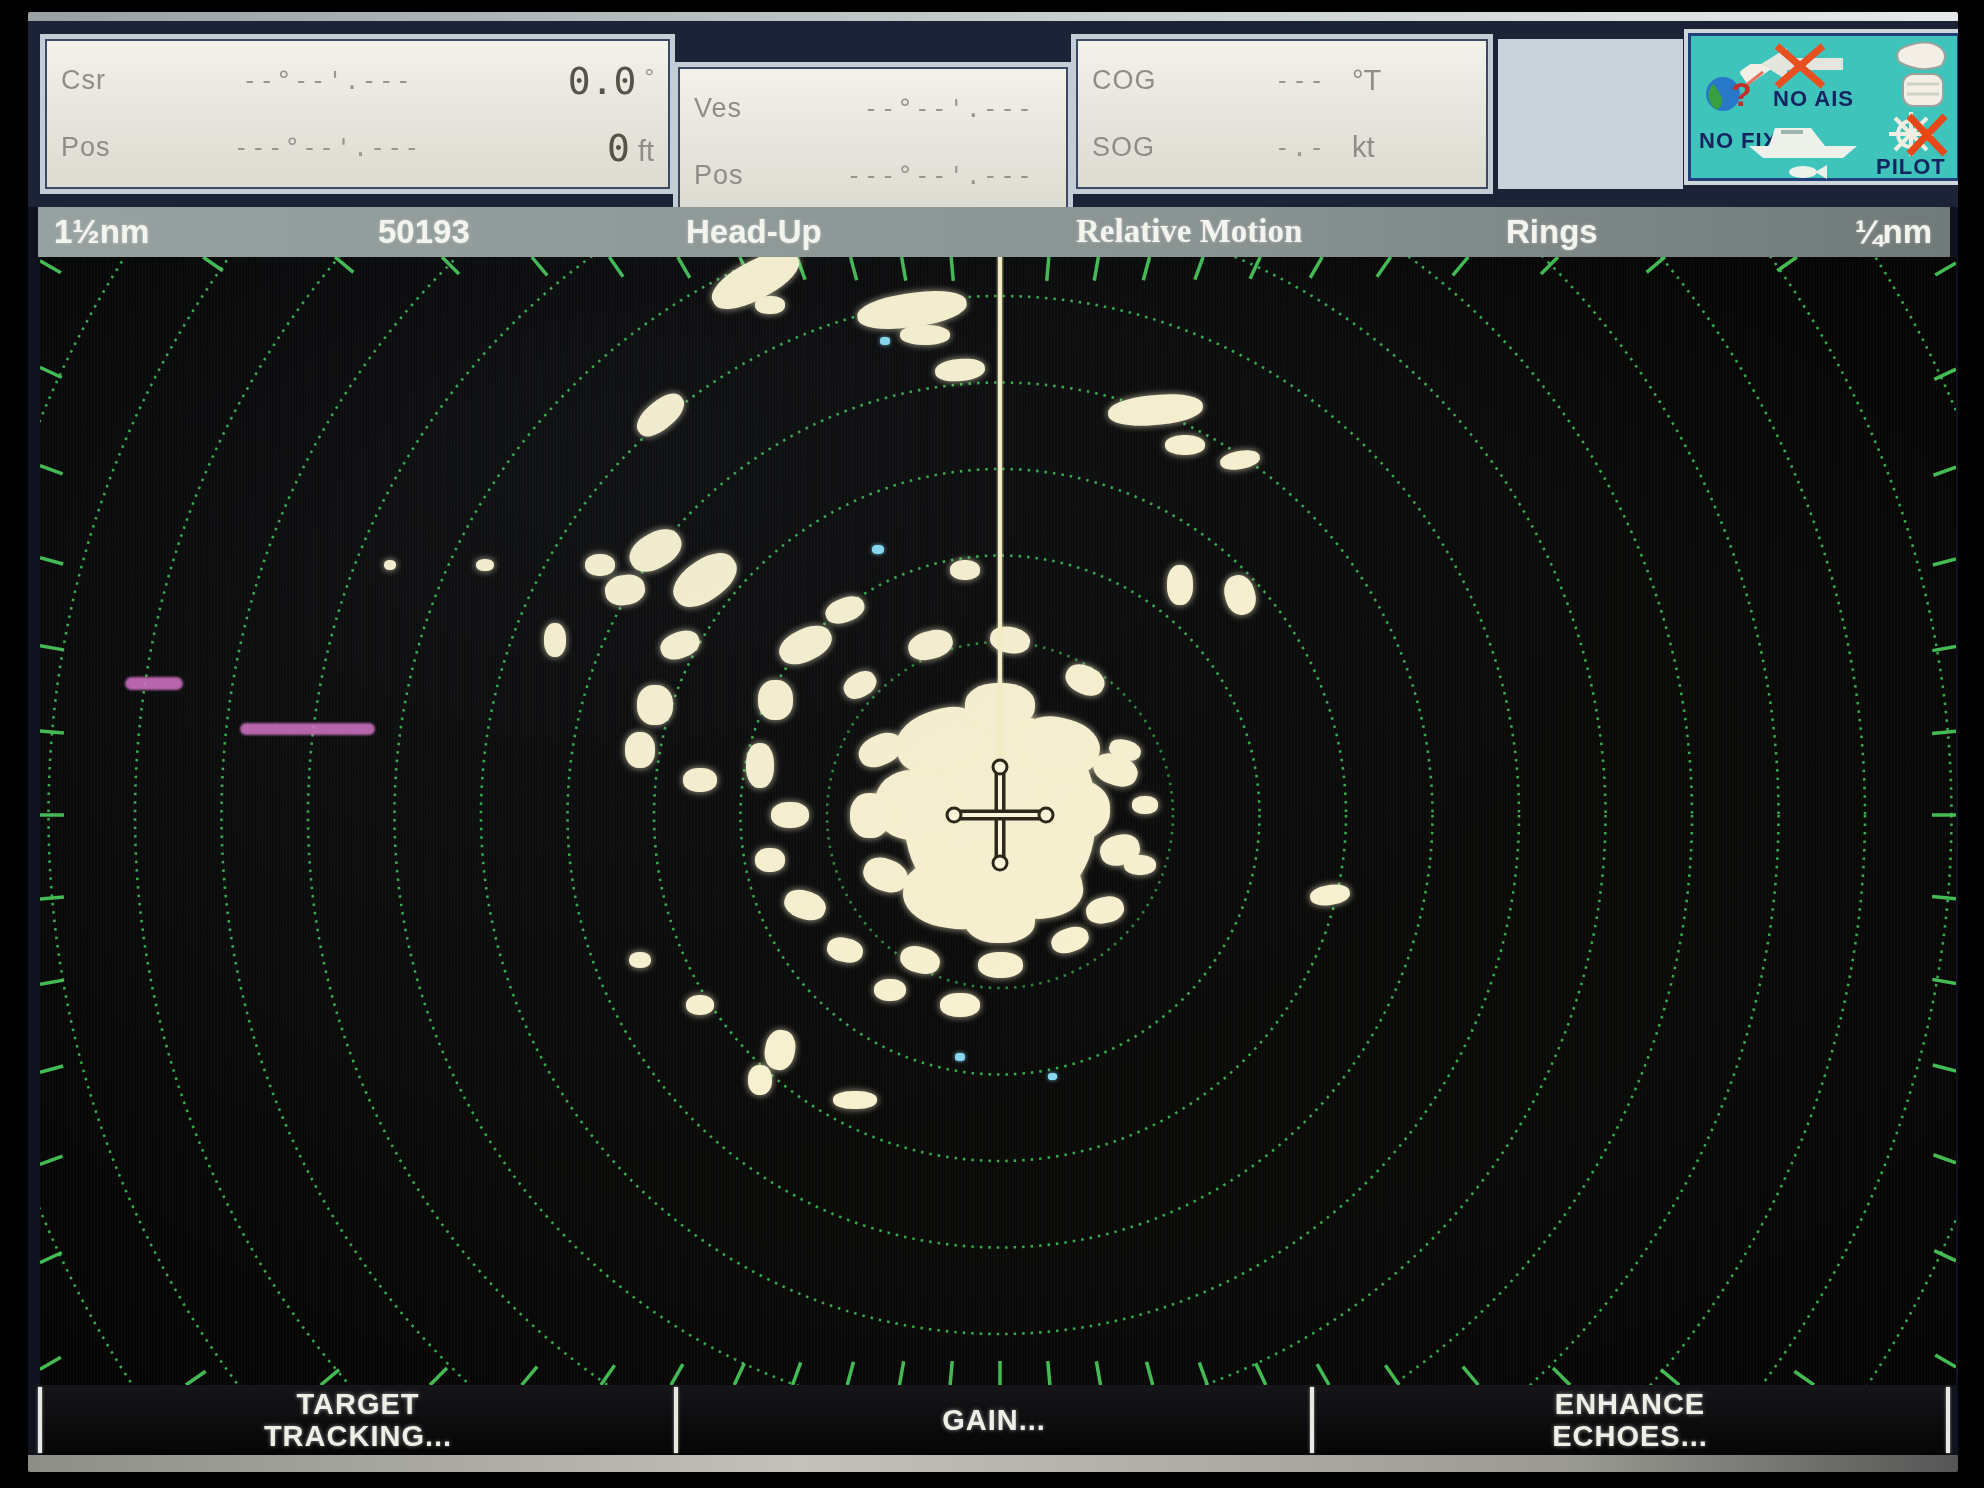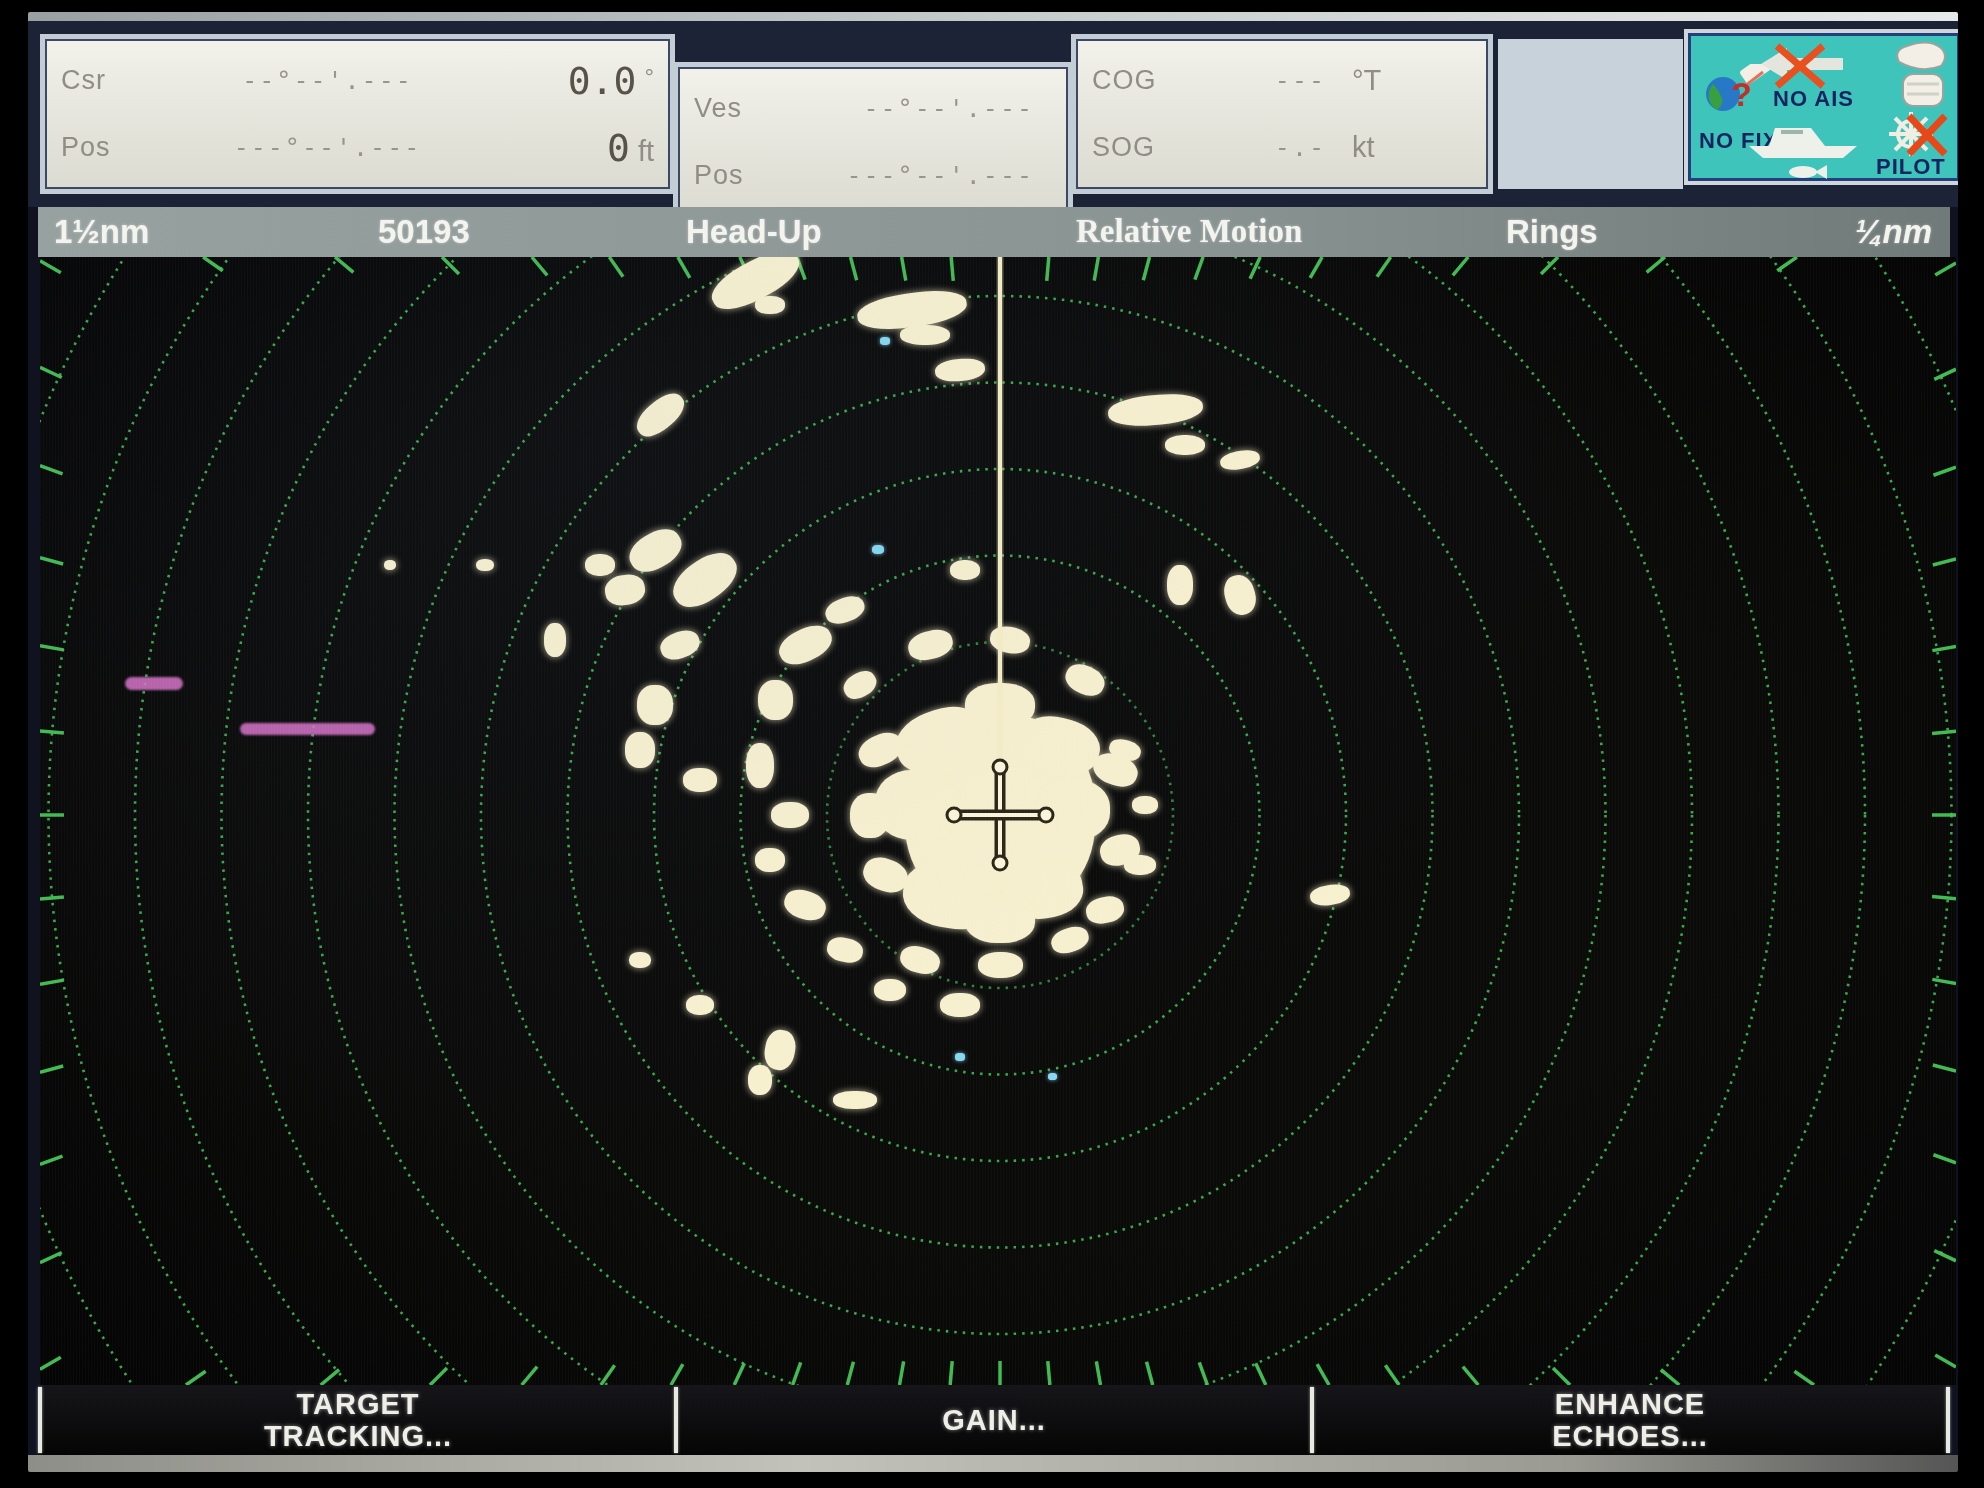--- a/index.html
+++ b/index.html
@@ -162,21 +162,21 @@
       </svg>
     </div>
   </div>
 
   <div class="statusbar">
     <span style="left:16px;">1½nm</span>
     <span style="left:340px;">50193</span>
     <span style="left:648px;">Head-Up</span>
     <span style="left:1038px;font-family:Liberation Serif, serif;">Relative Motion</span>
     <span style="left:1468px;">Rings</span>
-    <span style="right:18px;font-style:italic;">¼nm</span>
+    <span style="right:18px;">¼nm</span>
   </div>
 
   <div class="radar">
     <svg id="radar-base" width="1916" height="1128">
         <circle cx="960" cy="558" r="86.5" fill="none" stroke="#3ab94e" stroke-width="2.6" stroke-dasharray="2.5 6" opacity="0.7"></circle>
         <circle cx="960" cy="558" r="173" fill="none" stroke="#3ab94e" stroke-width="2.6" stroke-dasharray="2.5 6" opacity="0.7"></circle>
         <circle cx="960" cy="558" r="259.5" fill="none" stroke="#3ab94e" stroke-width="2.6" stroke-dasharray="2.5 6" opacity="0.92"></circle>
         <circle cx="960" cy="558" r="346" fill="none" stroke="#3ab94e" stroke-width="2.6" stroke-dasharray="2.5 6" opacity="0.92"></circle>
         <circle cx="960" cy="558" r="432.5" fill="none" stroke="#3ab94e" stroke-width="2.6" stroke-dasharray="2.5 6" opacity="0.92"></circle>
         <circle cx="960" cy="558" r="519" fill="none" stroke="#3ab94e" stroke-width="2.6" stroke-dasharray="2.5 6" opacity="0.92"></circle>

